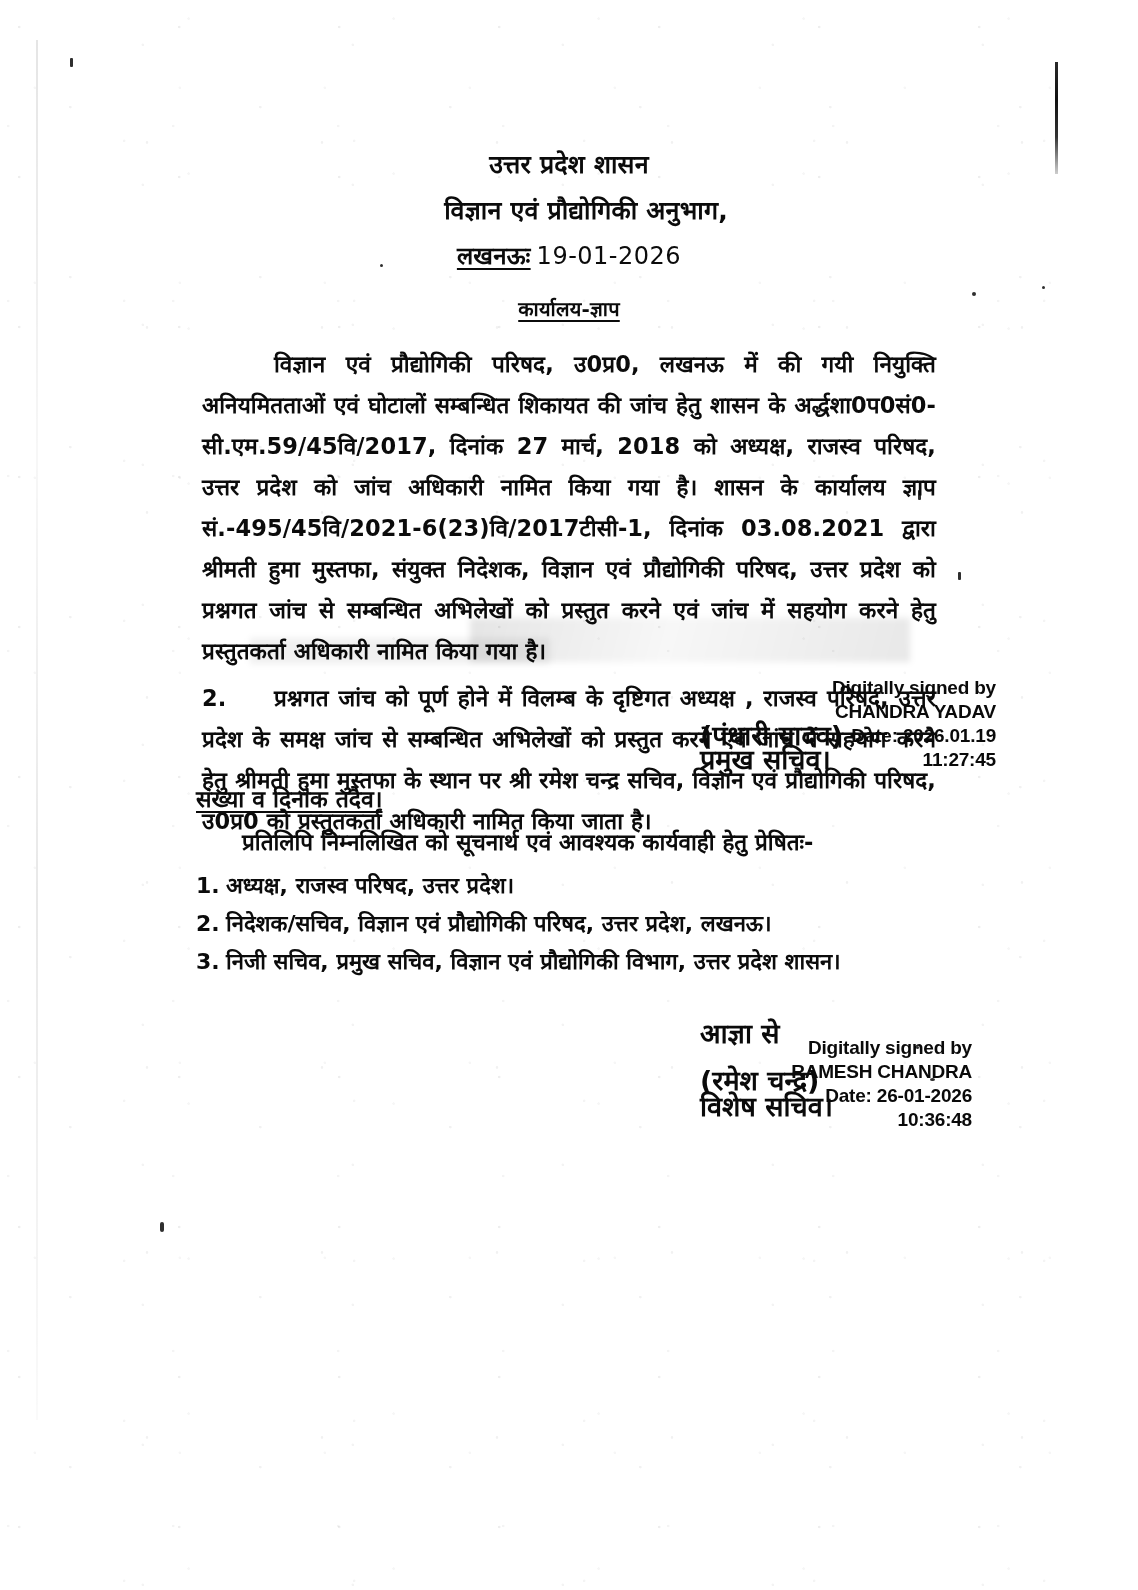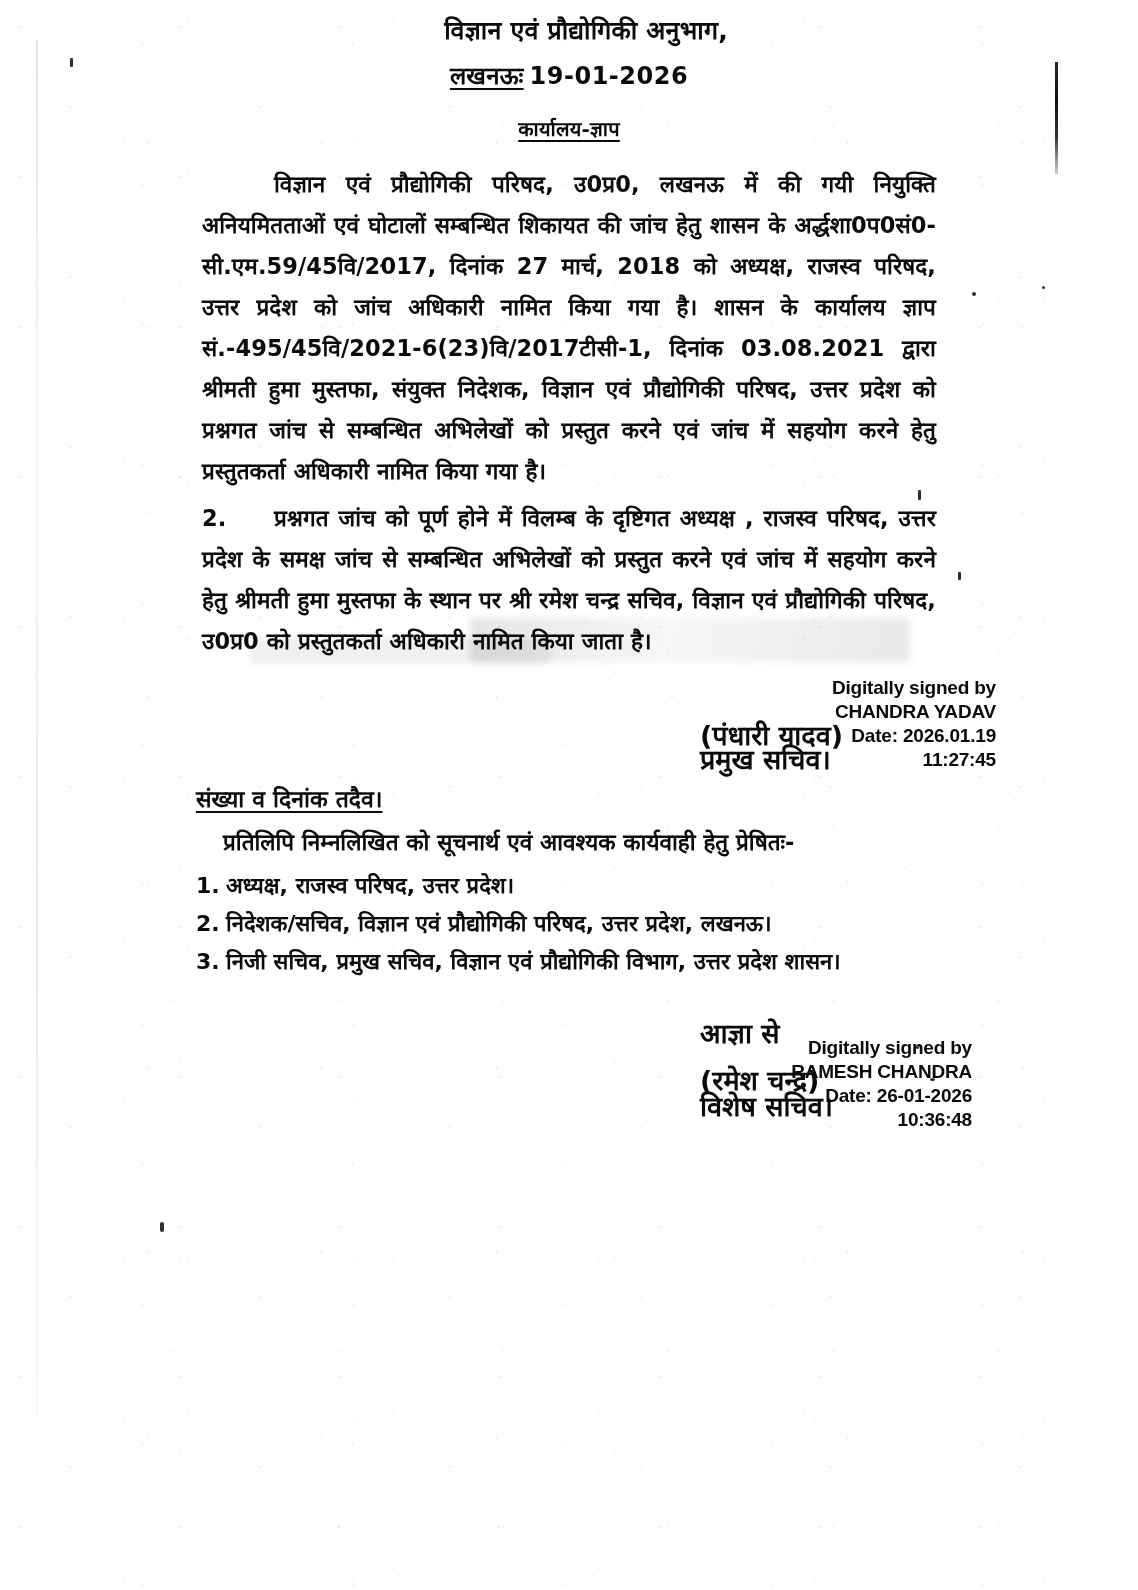--- a/index.html
+++ b/index.html
@@ -62,21 +62,21 @@
     font-weight: 700;
     letter-spacing: .2px;
   }
   .hdr-line1 { font-size: 25px; margin-top: 146px; }
   .hdr-line2 { font-size: 25px; margin-top: 12px; padding-left: 34px; }
   .hdr-line3 { font-size: 24px; margin-top: 12px; }
   .hdr-line4 { font-size: 20px; margin-top: 24px; }
 
   .u { text-decoration: underline; text-underline-offset: 4px; }
   .city-date .city { text-decoration: underline; text-underline-offset: 4px; }
-  .city-date .dt { font-weight: 700; margin-left: 6px; letter-spacing: .5px; }
+  .city-date .dt { font-weight: 400; margin-left: 6px; letter-spacing: .5px; }
 
   
   .body-wrap {
     margin: 22px auto 0;
     width: 734px;
   }
   p.para {
     margin: 0 0 0 0;
     font-size: 22.5px;
     line-height: 41px;
@@ -134,21 +134,21 @@
 
   
   .dist-wrap { position: absolute; left: 196px; top: 782px; width: 760px; }
   .dist-head {
     font-size: 23px; font-weight: 700;
     text-decoration: underline; text-underline-offset: 4px;
     display: inline-block;
   }
   .dist-intro {
     font-size: 22.5px; font-weight: 700;
-    margin-top: 12px; margin-left: 27px;
+    margin-top: 12px; margin-left: 46px;
   }
   ol.dist-list { list-style: none; margin: 10px 0 0 0; padding: 0; }
   ol.dist-list li {
     font-size: 22px; font-weight: 700;
     line-height: 38px;
     white-space: nowrap;
   }
   ol.dist-list li .idx { display: inline-block; min-width: 30px; }
   li.smudge-top { position: relative; }
   li.smudge-top::after {
@@ -192,20 +192,21 @@
   <span class="speck" style="left:972px;top:292px;width:4px;height:4px;"></span>
   <span class="speck" style="left:958px;top:572px;width:3px;height:8px;border-radius:1px;"></span>
   <span class="speck" style="left:918px;top:490px;width:3px;height:10px;border-radius:1px;"></span>
   <span class="speck" style="left:916px;top:1046px;width:3px;height:3px;"></span>
   <span class="speck" style="left:930px;top:1078px;width:5px;height:3px;"></span>
   <span class="speck" style="left:160px;top:1222px;width:4px;height:10px;border-radius:2px;"></span>
   <span class="speck" style="left:1042px;top:286px;width:3px;height:3px;"></span>
 
   <div class="content">
 
+    <div class="hdr hdr-line1">उत्तर प्रदेश शासन</div>
     <div class="hdr hdr-line2">विज्ञान एवं प्रौद्योगिकी अनुभाग,</div>
 
     <div class="hdr hdr-line3 city-date">
       <span class="city">लखनऊः</span><span class="dt">19-01-2026</span>
     </div>
 
     <div class="hdr hdr-line4">
       <span class="u">कार्यालय-ज्ञाप</span>
     </div>
 

